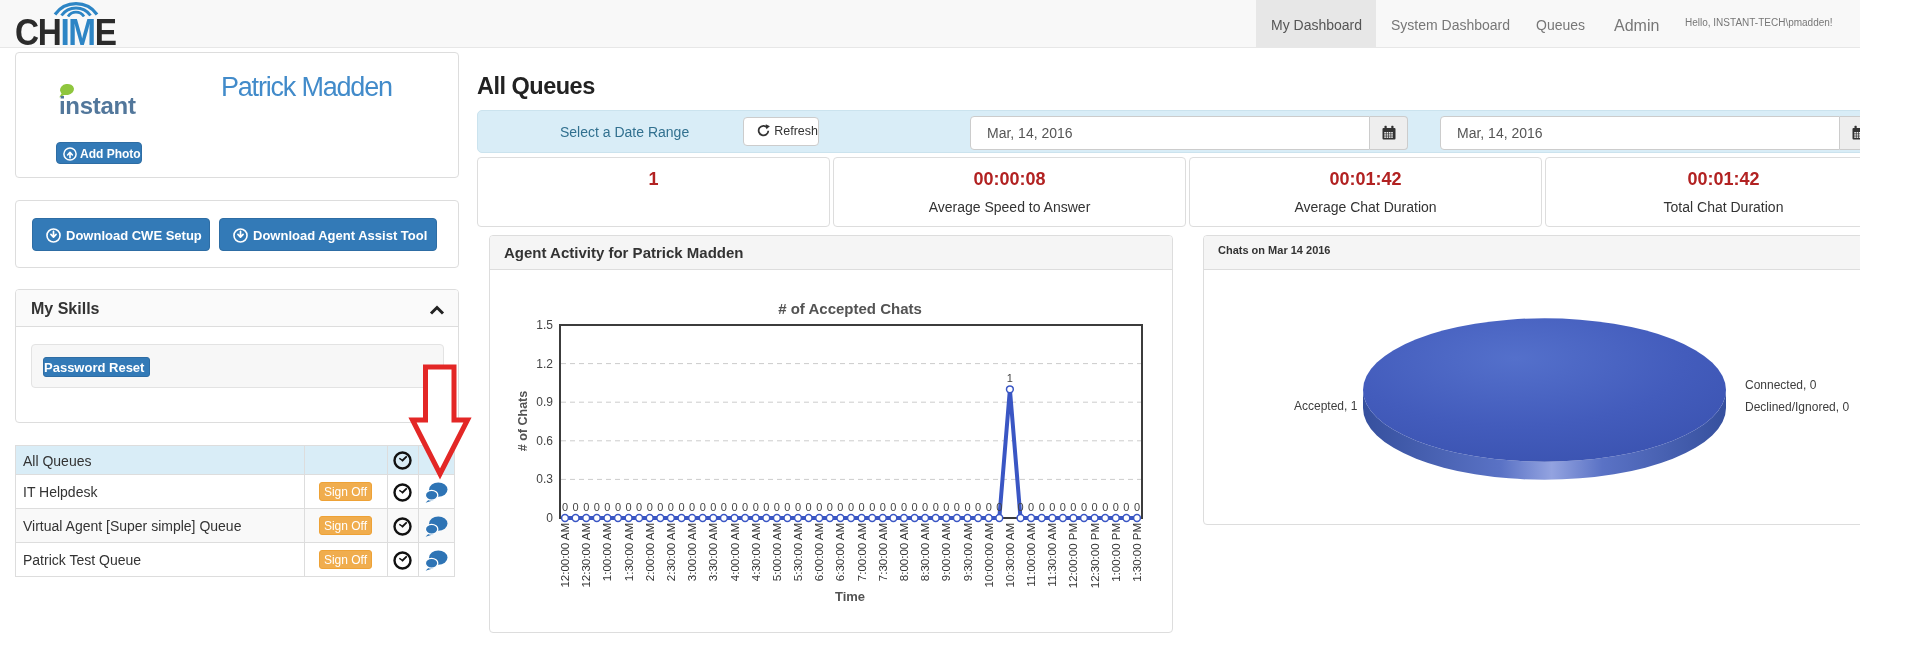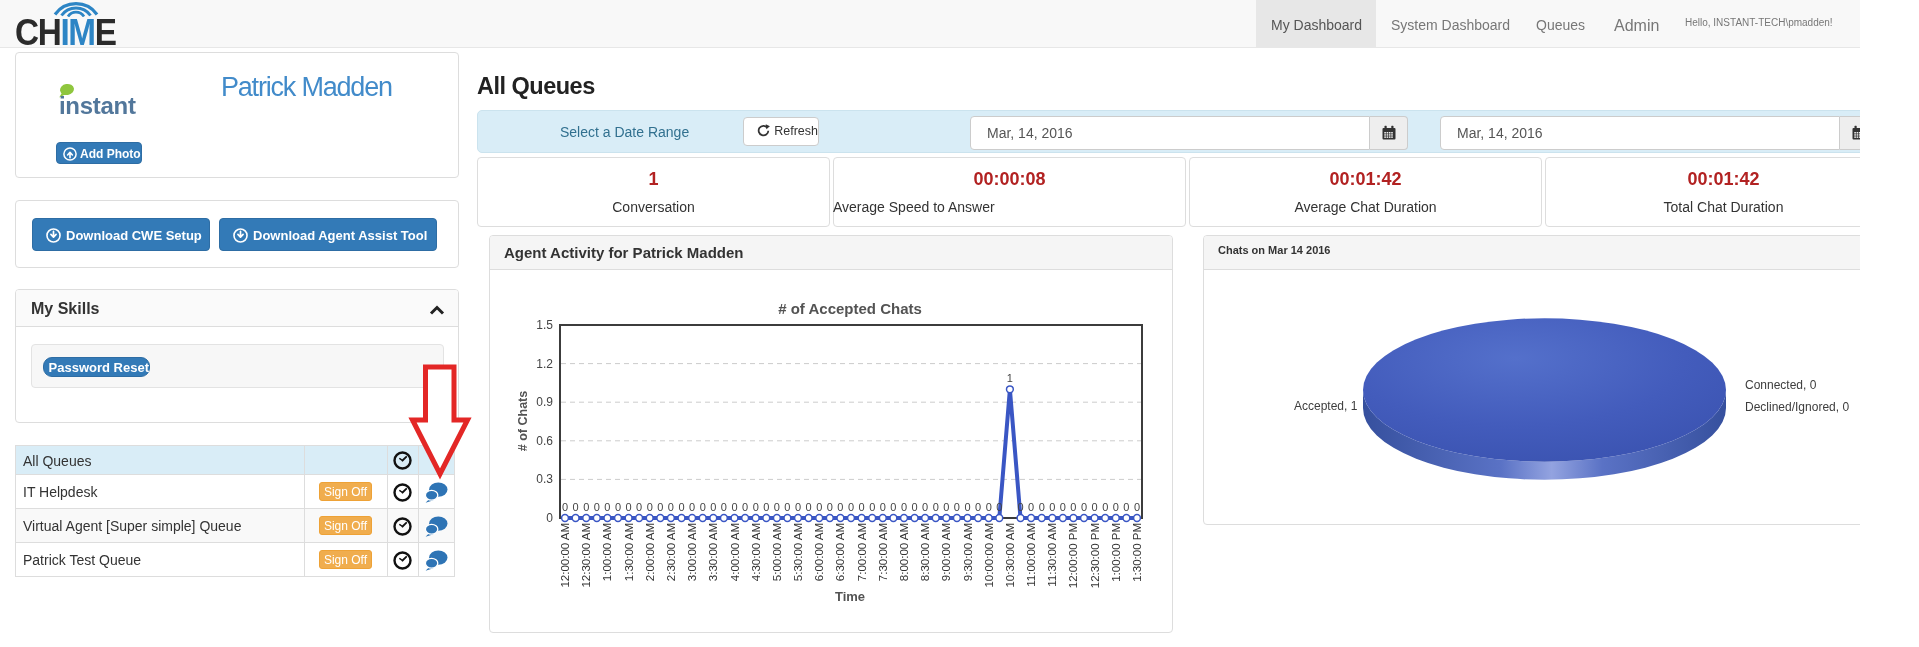--- a/index.html
+++ b/index.html
@@ -51,21 +51,21 @@
       </svg>
       <span style="position:absolute;left:33px;top:9px">Download CWE Setup</span>
     </div>
 <div class="card" style="left:15px;top:289px;width:444px;height:134px"></div>
 <div class="abs" style="left:16px;top:290px;width:442px;height:37px;background:#fafafa;border-bottom:1px solid #ddd;border-radius:3px 3px 0 0"></div>
 <div class="abs" style="left:31px;top:300px;font-size:16px;font-weight:bold;color:#333">My Skills</div>
 <svg width="16" height="10" viewBox="0 0 16 10" style="position:absolute;left:429px;top:305px">
 <path d="M2 8.5 L8 2.5 L14 8.5" fill="none" stroke="#222" stroke-width="3"></path>
 </svg>
 <div class="abs" style="left:31px;top:344px;width:413px;height:44px;background:#f7f7f7;border:1px solid #e3e3e3;border-radius:4px"></div>
-<div class="btn-blue" style="left:43px;top:357px;width:107px;height:20px;font-size:13px;border-radius:9px;text-align:right;line-height:19px">Password Reset</div>
+<div class="btn-blue" style="left:43px;top:357px;width:107px;height:20px;font-size:13px;border-radius:3px;text-align:left;line-height:19px">Password Reset</div>
 <div class="abs" style="left:15px;top:445px;width:440px;height:30px;background:#d9edf7;border:1px solid #ddd"></div>
 <div class="abs" style="left:15px;top:475px;width:440px;height:34px;background:#fff;border:1px solid #ddd;border-top:none"></div>
 <div class="abs" style="left:15px;top:509px;width:440px;height:34px;background:#f9f9f9;border:1px solid #ddd;border-top:none"></div>
 <div class="abs" style="left:15px;top:543px;width:440px;height:34px;background:#fff;border:1px solid #ddd;border-top:none"></div>
 <div class="abs" style="left:304px;top:445px;width:1px;height:132px;background:#ddd"></div>
 <div class="abs" style="left:387px;top:445px;width:1px;height:132px;background:#ddd"></div>
 <div class="abs" style="left:418px;top:445px;width:1px;height:132px;background:#ddd"></div>
 <div class="abs" style="left:23px;top:453px;font-size:14px;color:#333">All Queues</div>
 <svg width="19" height="19" viewBox="0 0 19 19" style="position:absolute;left:392.5px;top:450.5px">
       <circle cx="9.5" cy="9.5" r="8" fill="none" stroke="#111" stroke-width="2.4"></circle>
@@ -155,24 +155,23 @@
           <rect x="7.9" y="9.2" width="1.6" height="1.5"></rect>
           <rect x="10.2" y="9.2" width="1.6" height="1.5"></rect>
 <rect x="3.3" y="11.4" width="1.6" height="1.5"></rect>
           <rect x="5.6" y="11.4" width="1.6" height="1.5"></rect>
           <rect x="7.9" y="11.4" width="1.6" height="1.5"></rect>
           <rect x="10.2" y="11.4" width="1.6" height="1.5"></rect>
 </g>
       </svg></div>
 <div class="abs" style="left:477px;top:157px;width:353px;height:70px;background:#fff;border:1px solid #ddd;border-radius:4px"></div>
 <div class="abs" style="left:477px;top:169px;width:353px;text-align:center;font-size:18px;font-weight:bold;color:#b22222">1</div>
-<div class="abs" style="left:477px;top:199px;width:353px;text-align:center;font-size:14px;color:#333">Conversation</div>
 <div class="abs" style="left:833px;top:157px;width:353px;height:70px;background:#fff;border:1px solid #ddd;border-radius:4px"></div>
 <div class="abs" style="left:833px;top:169px;width:353px;text-align:center;font-size:18px;font-weight:bold;color:#b22222">00:00:08</div>
-<div class="abs" style="left:833px;top:199px;width:353px;font-size:14px;color:#333">Average Speed to Answer</div>
+<div class="abs" style="left:833px;top:199px;width:353px;text-align:center;font-size:14px;color:#333">Average Speed to Answer</div>
 <div class="abs" style="left:1189px;top:157px;width:353px;height:70px;background:#fff;border:1px solid #ddd;border-radius:4px"></div>
 <div class="abs" style="left:1189px;top:169px;width:353px;text-align:center;font-size:18px;font-weight:bold;color:#b22222">00:01:42</div>
 <div class="abs" style="left:1189px;top:199px;width:353px;text-align:center;font-size:14px;color:#333">Average Chat Duration</div>
 <div class="abs" style="left:1545px;top:157px;width:357px;height:70px;background:#fff;border:1px solid #ddd;border-radius:4px"></div>
 <div class="abs" style="left:1545px;top:169px;width:357px;text-align:center;font-size:18px;font-weight:bold;color:#b22222">00:01:42</div>
 <div class="abs" style="left:1545px;top:199px;width:357px;text-align:center;font-size:14px;color:#333">Total Chat Duration</div>
 <div class="card" style="left:489px;top:235px;width:684px;height:398px"></div>
 <div class="abs" style="left:490px;top:236px;width:682px;height:34px;background:#f5f5f5;border-bottom:1px solid #ddd;border-radius:3px 3px 0 0"></div>
 <div class="abs" style="left:504px;top:244px;font-size:15px;font-weight:bold;color:#333">Agent Activity for Patrick Madden</div>
 <svg width="684" height="365" style="position:absolute;left:489px;top:270px" xmlns="http://www.w3.org/2000/svg">

